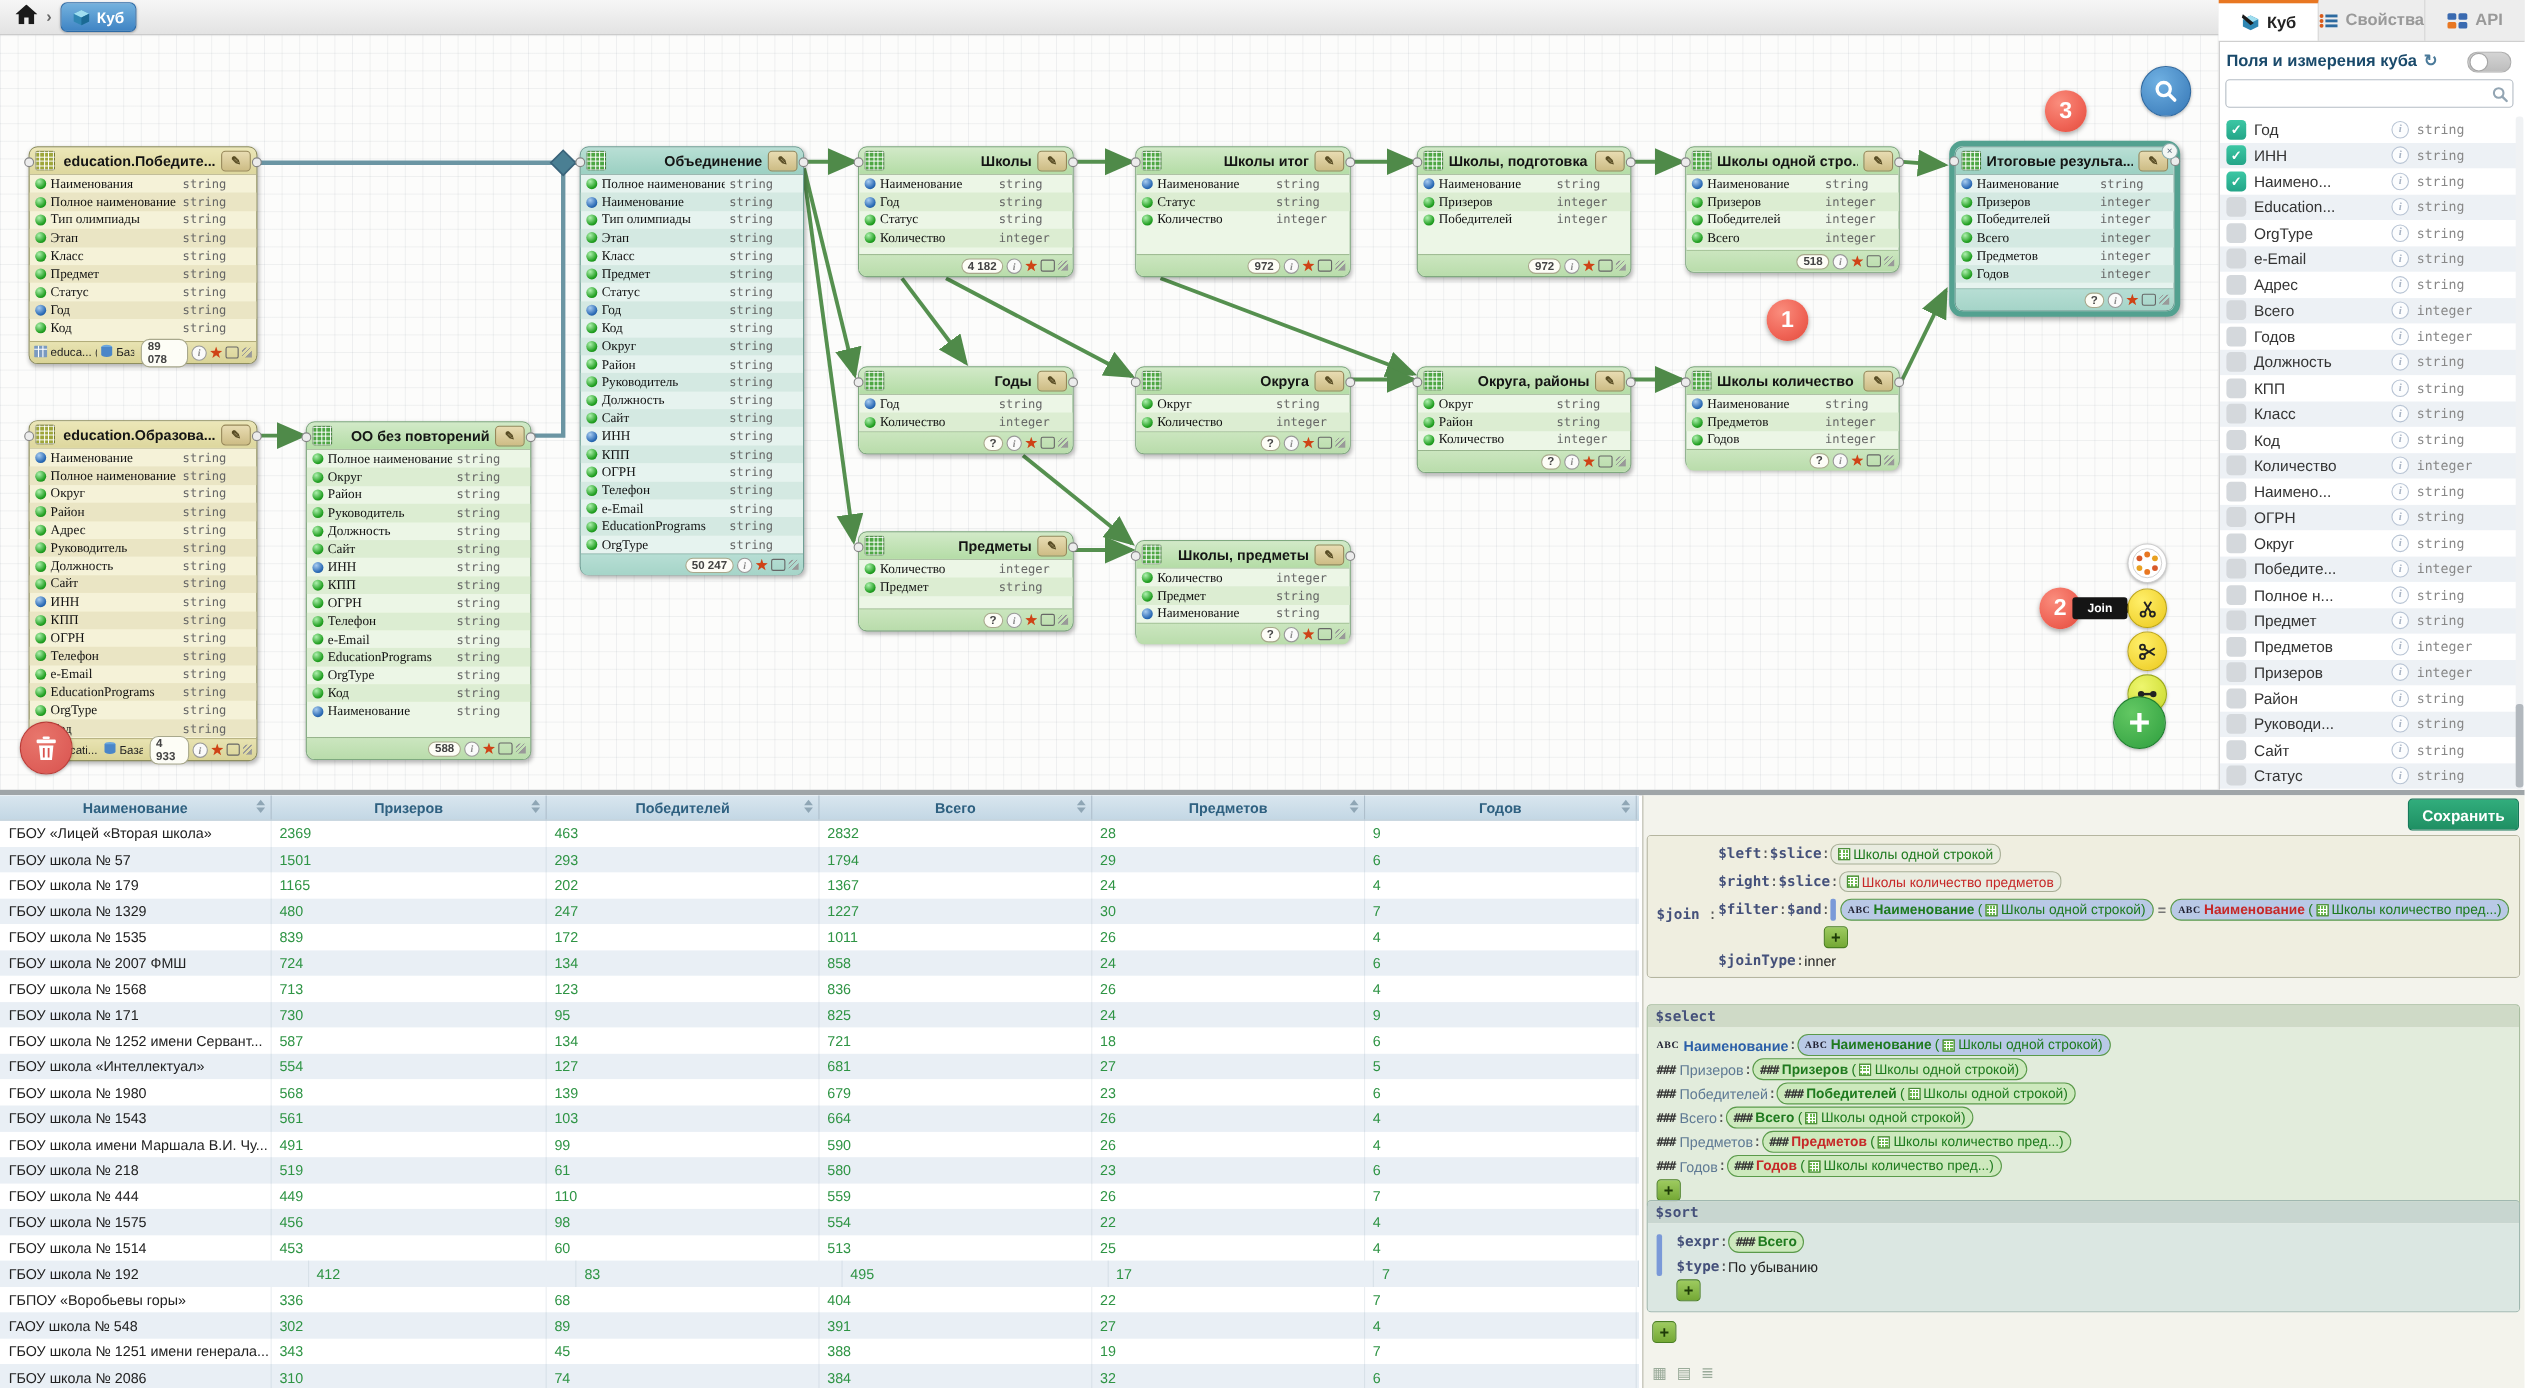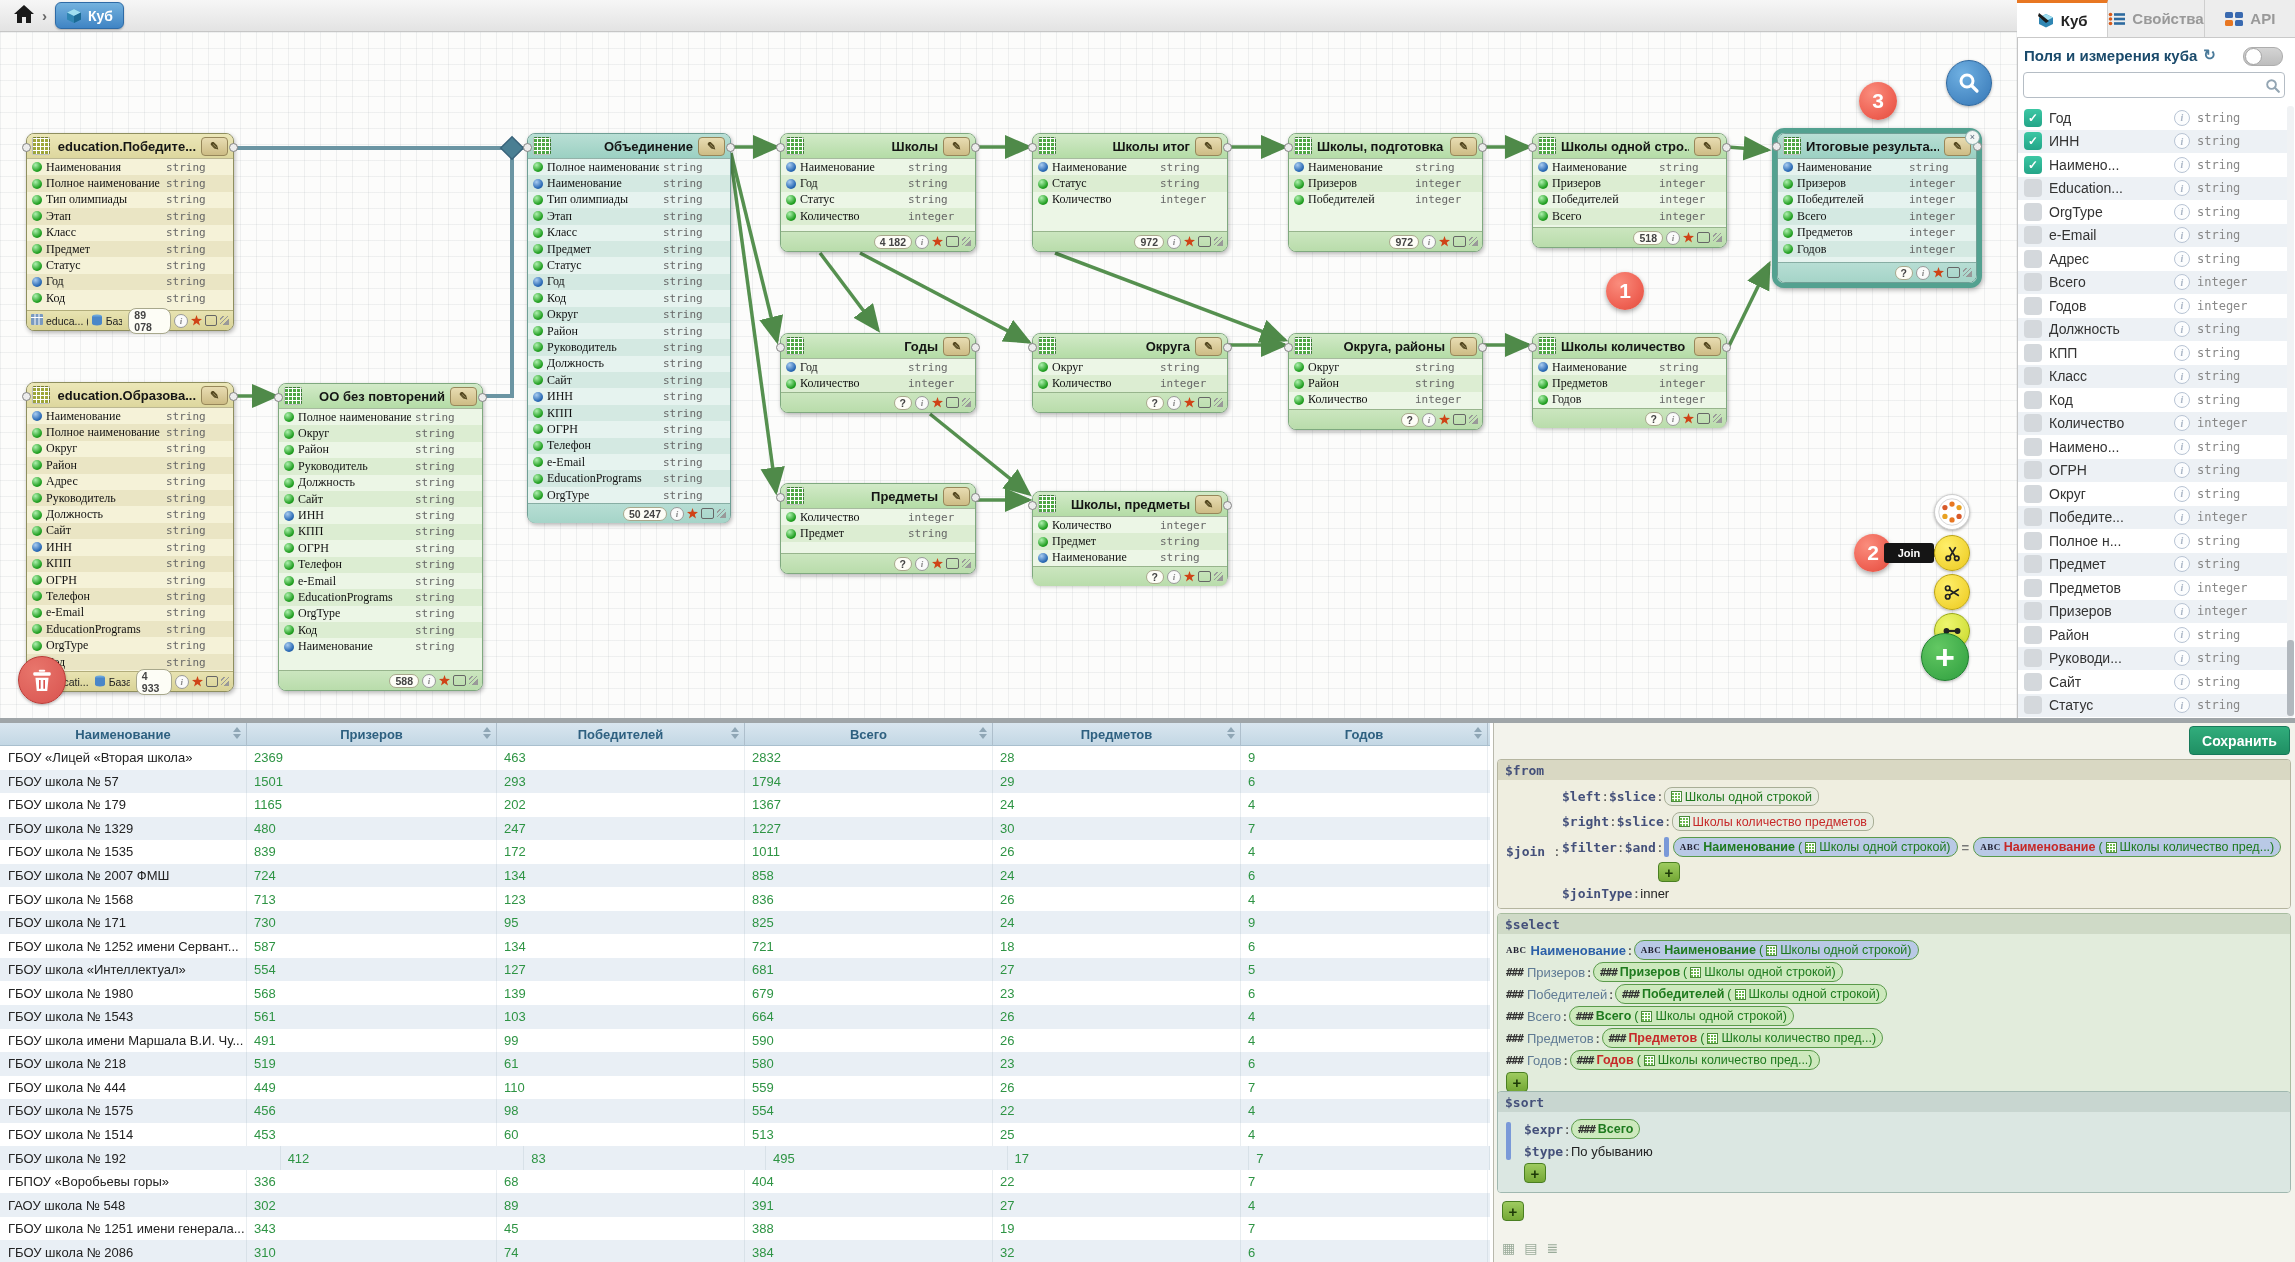--- a/index.html
+++ b/index.html
@@ -1557,23 +1557,20 @@
       </div>
     </div>
 </div>
 
 <div id="qpanel">
   <div id="qsave">
       <span>Сохранить</span>
     </div>
 
   <div class="qblock" id="q-from">
-    <div class="qhead">
-        <span class="kw">$from</span>
-      </div>
     <div class="qbody" id="from-body">
         <div class="jlab"><span class="kw">$join</span><span class="cl"> :</span></div>
         <div class="fline l1">
           <span class="kw">$left</span>
           <span class="cl"> : </span>
           <span class="kw">$slice</span>
           <span class="cl"> : </span>
           <span class="chip slice">
             <span class="gridico"></span>
             <span class="c-green">Школы одной строкой</span>

